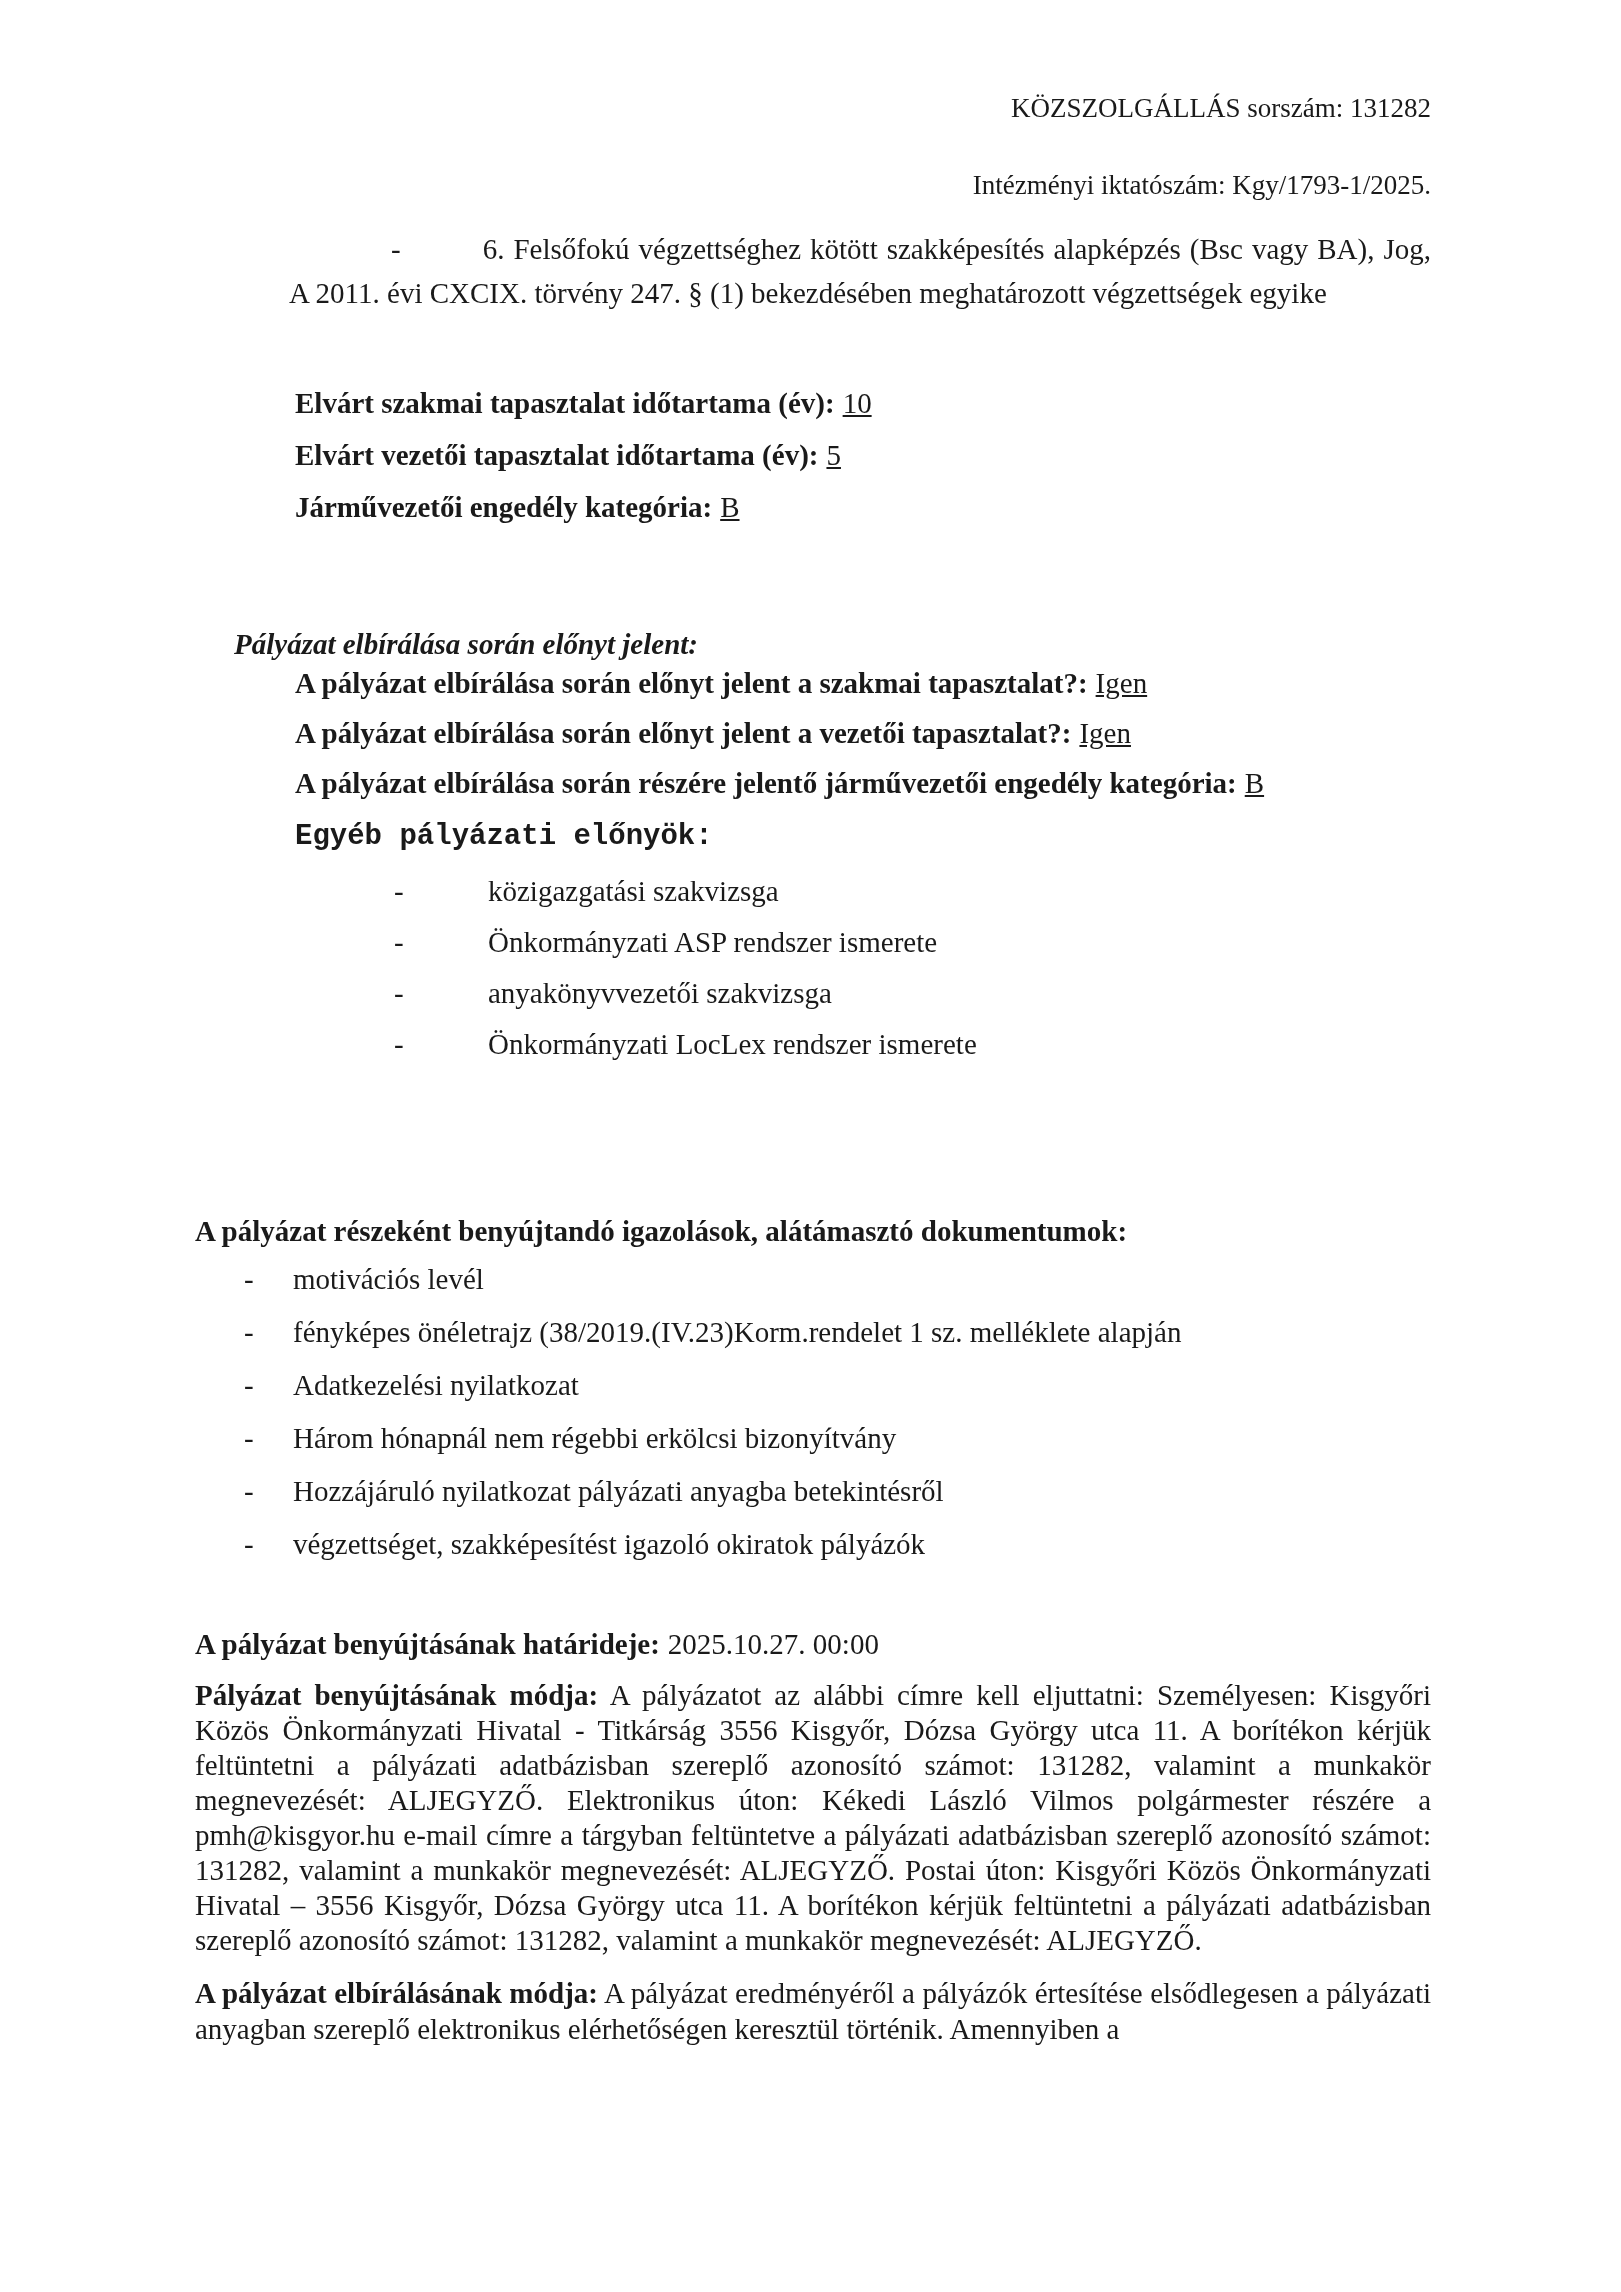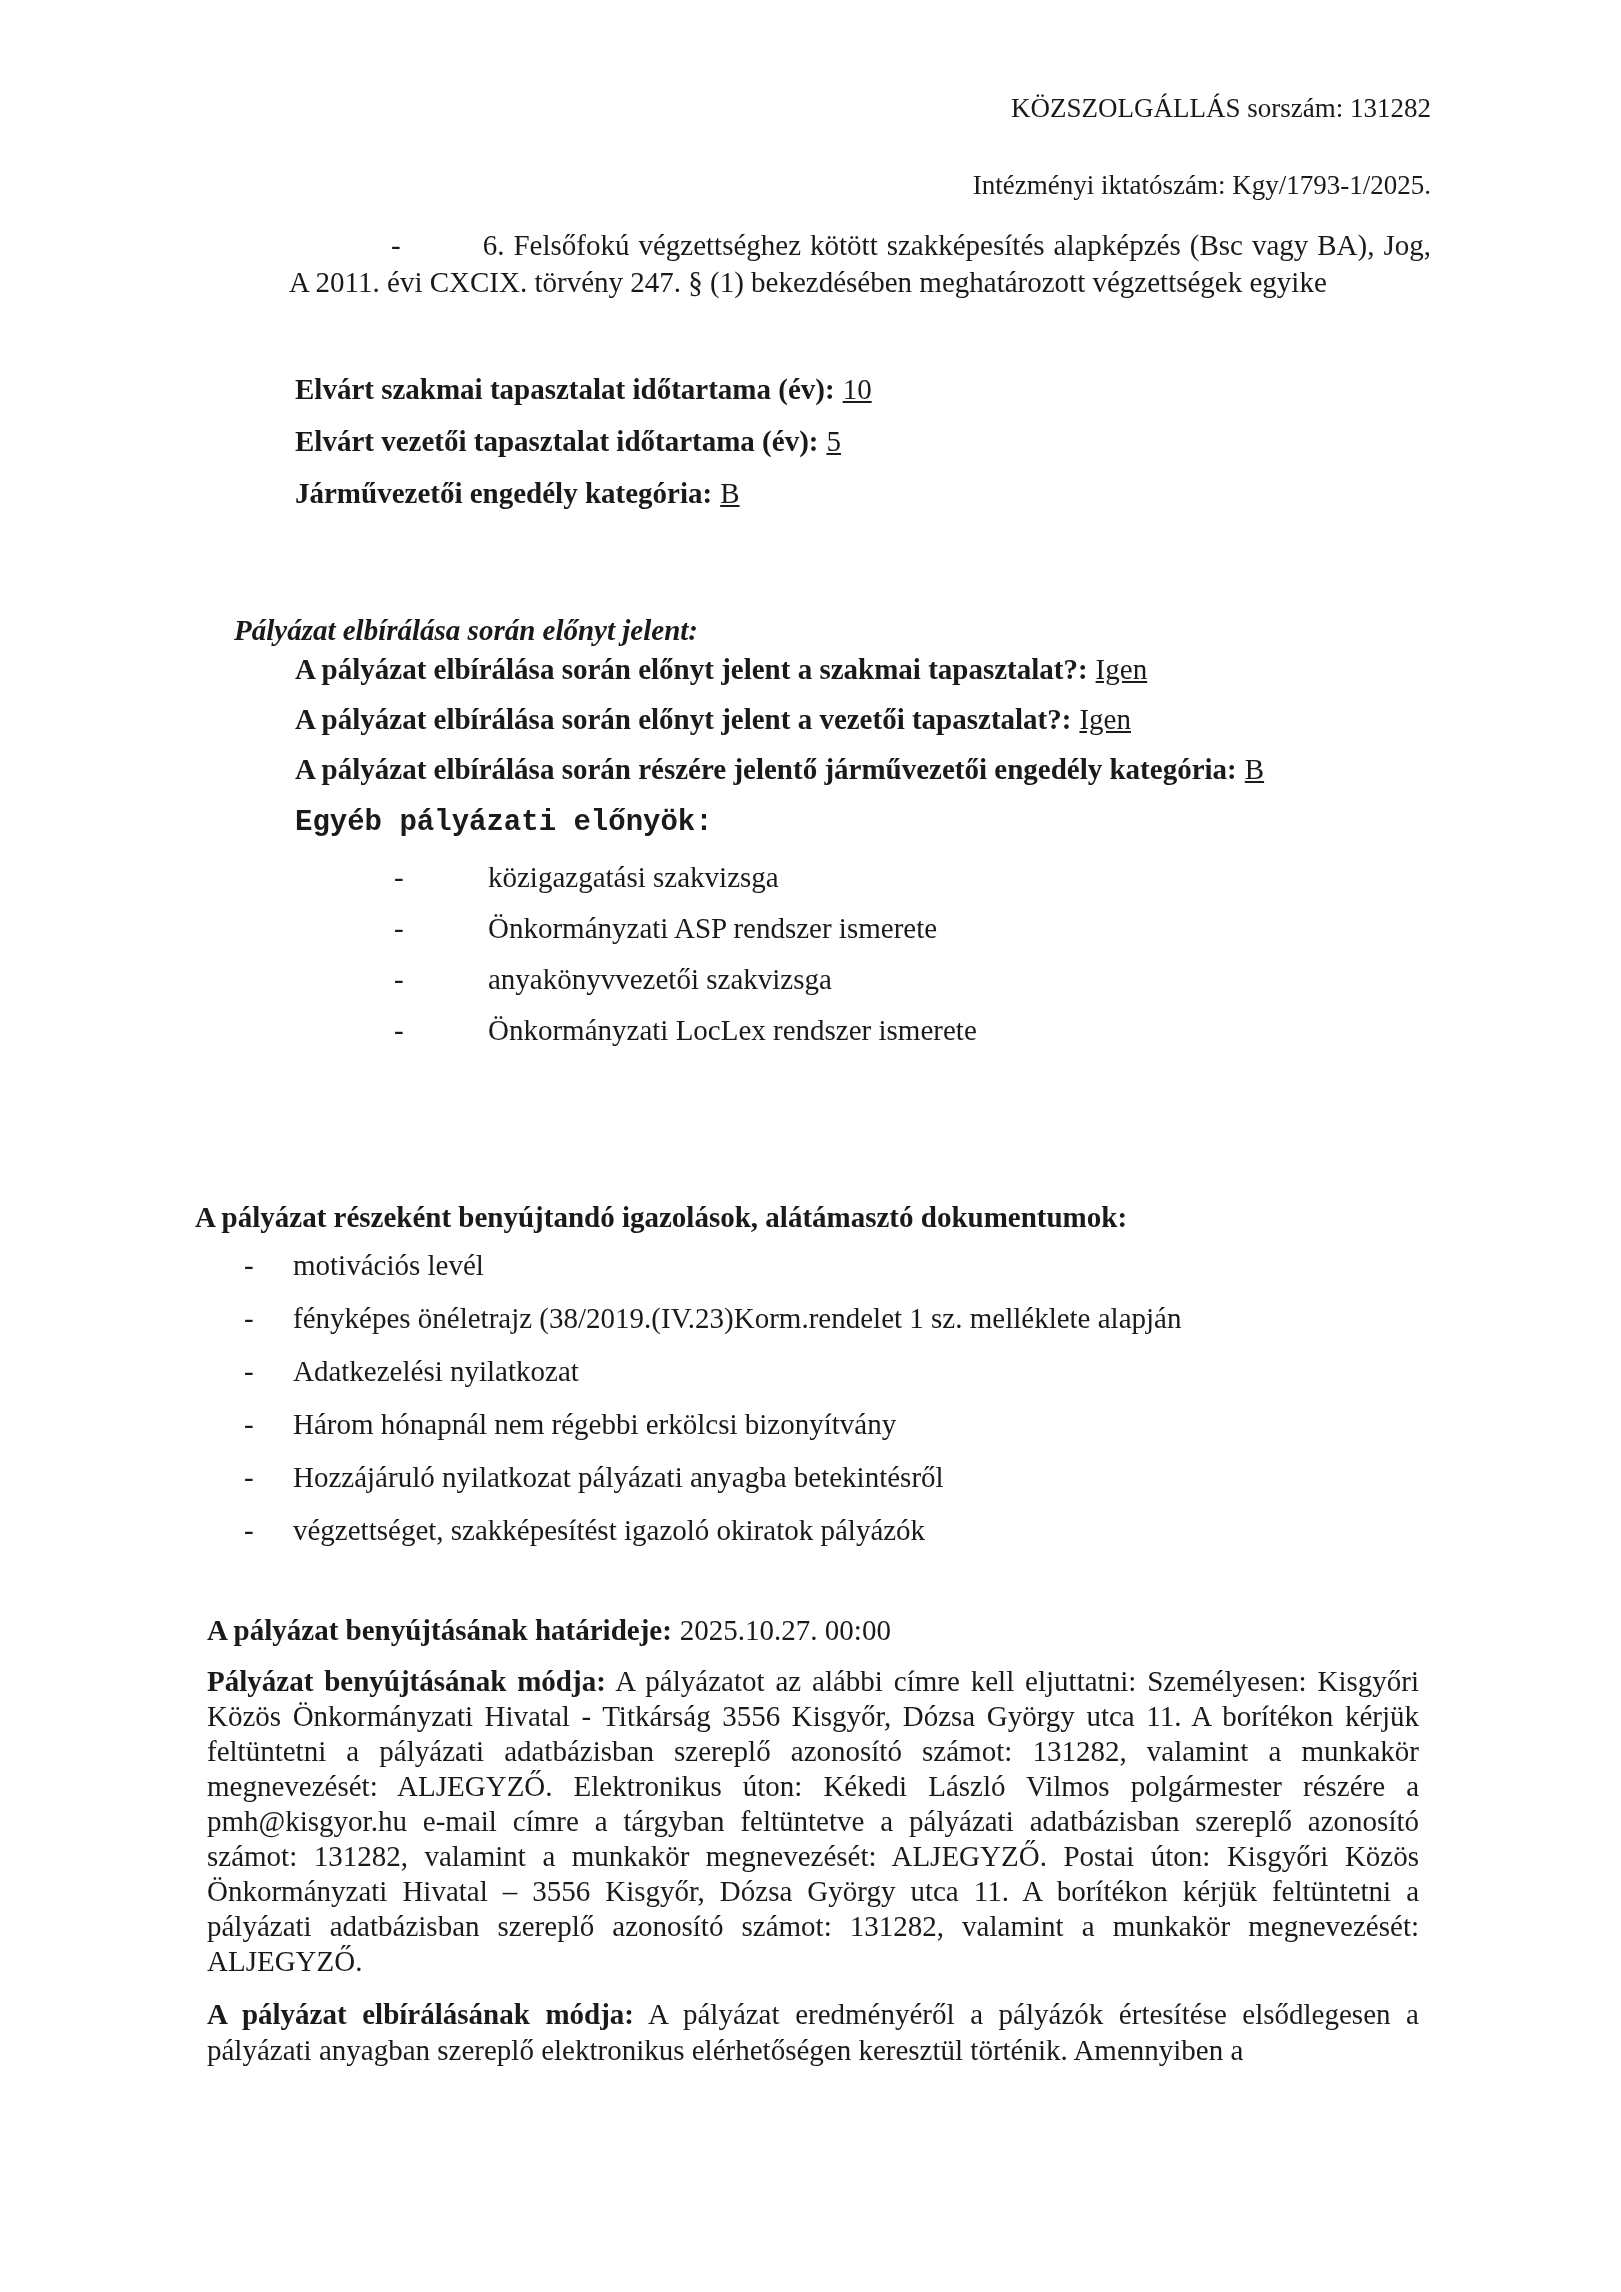--- a/index.html
+++ b/index.html
@@ -21,31 +21,31 @@
   }
   .hline {
     font-size: 27px;
     line-height: 36px;
     text-align: right;
     white-space: nowrap;
   }
   .hline2 { margin-top: 41px; }
 
   .para {
-    margin: 12px;
+    margin: 0;
     line-height: 36px;
   }
   .b { font-weight: bold; }
 
   
   .qual {
     margin: 24px 0 0 94px;
     text-indent: 102px;
     text-align: justify;
-    line-height: 37px;
+    line-height: 44px;
   }
   .tab-q { display: inline-block; width: 82px; }
 
   
   .row {
     line-height: 36px;
     margin: 0 0 16px 100px;
   }
   .row .val { margin-left: 8px; text-decoration: underline; }
   .req-block { margin-top: 70px; }

